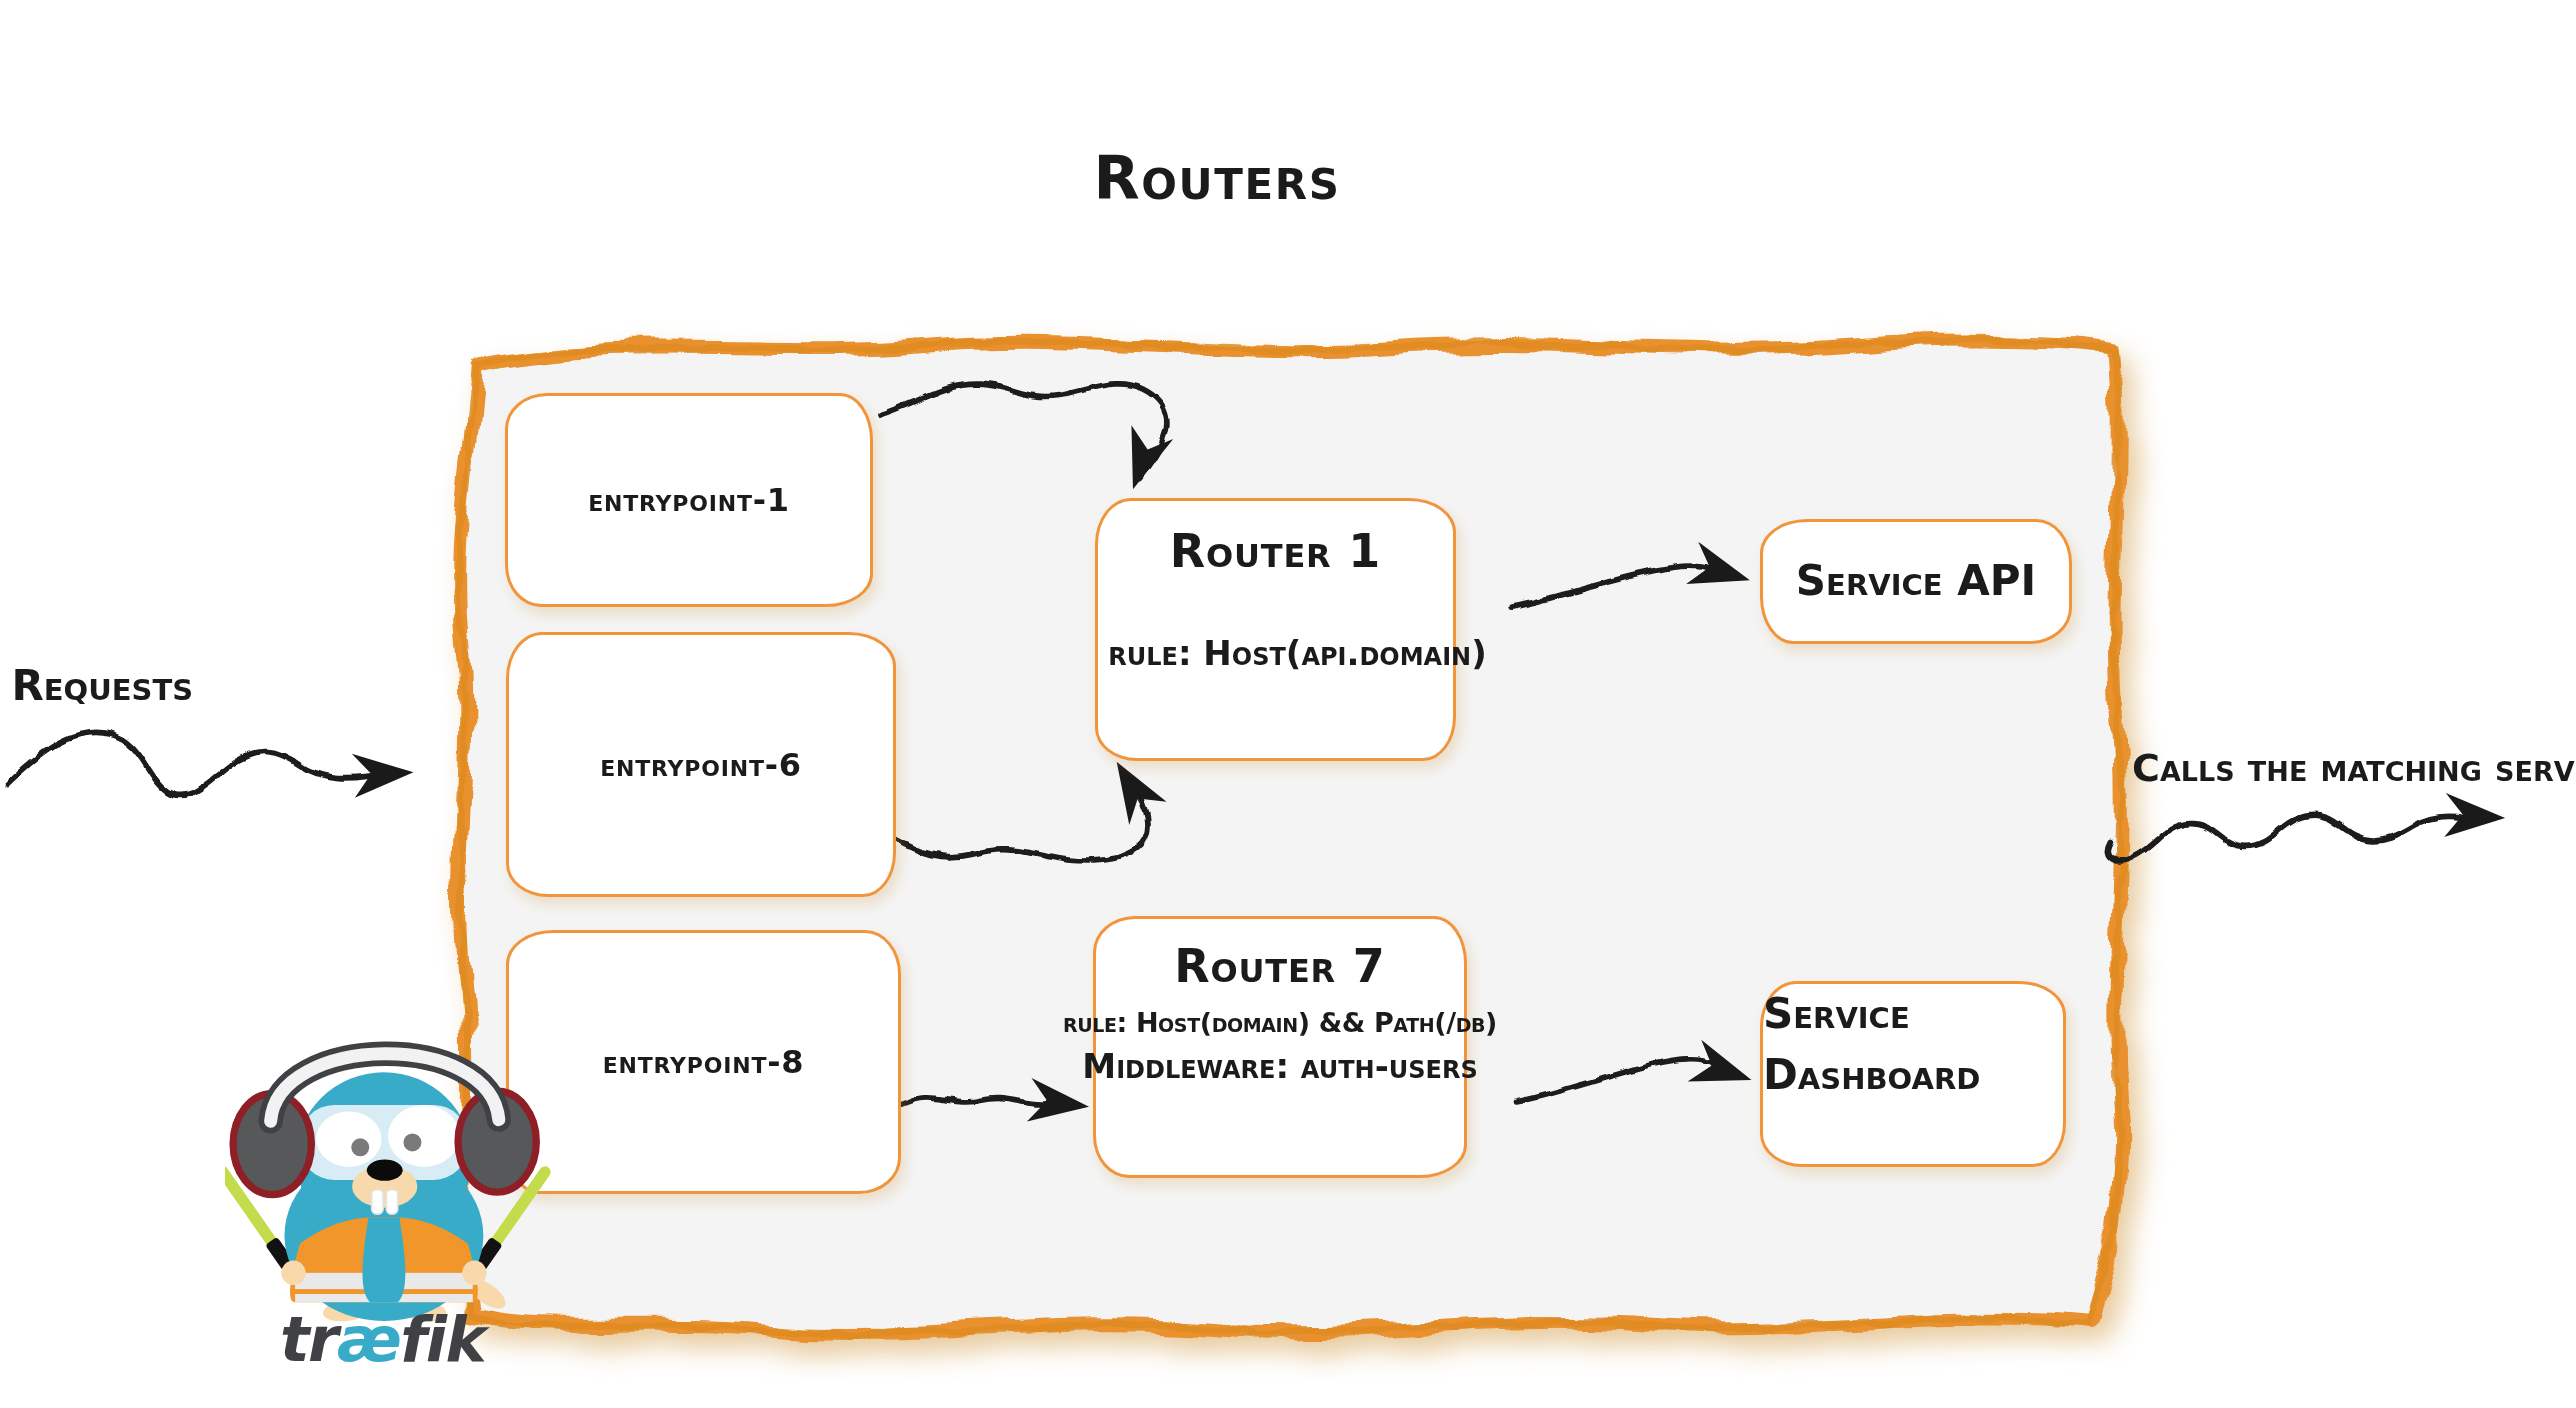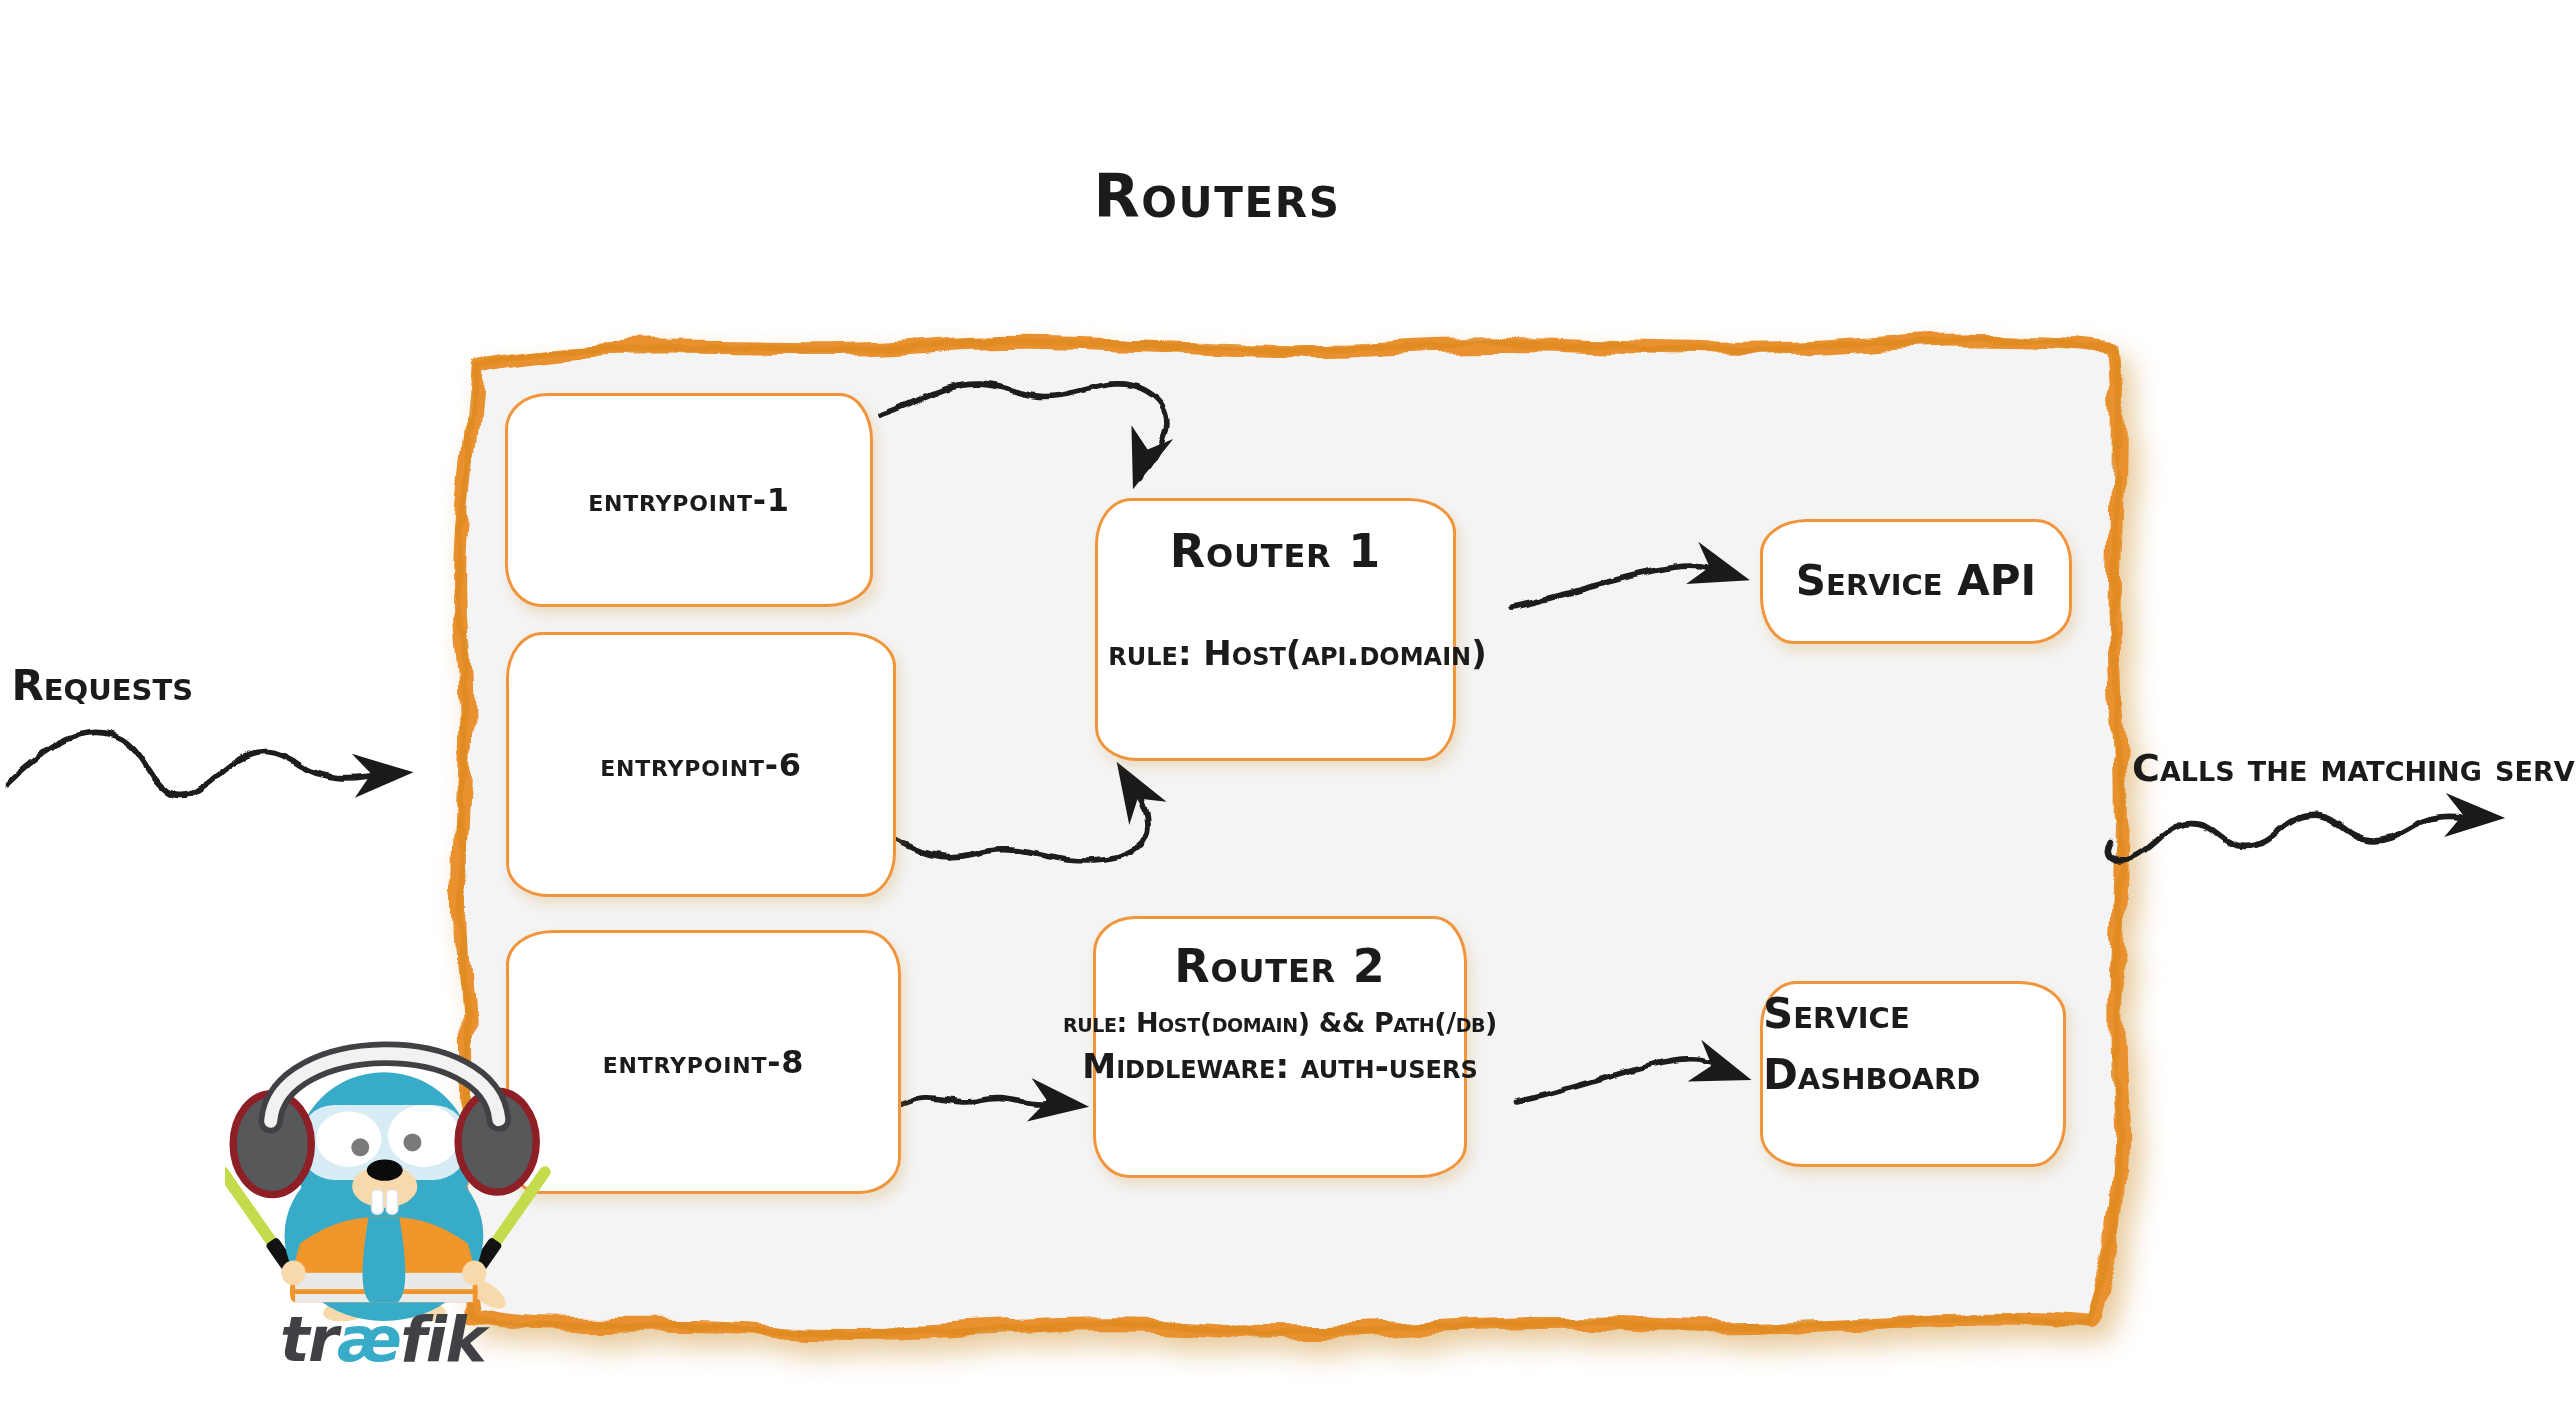--- a/index.html
+++ b/index.html
@@ -106,21 +106,21 @@
       <use href="#ah" transform="translate(508 949) rotate(-4)"></use>
       <use href="#ah" transform="translate(1392 601) rotate(108)"></use>
       <use href="#ah" transform="translate(1372 936) rotate(-122)"></use>
       <use href="#ah" transform="translate(1338 1360) rotate(6)"></use>
       <use href="#ah" transform="translate(2150 713) rotate(16)"></use>
       <use href="#ah" transform="translate(2152 1327) rotate(18)"></use>
       <use href="#ah" transform="translate(3078 1005) rotate(2)"></use>
     </g>
   </svg>
 
-  <div class="abs hand page-title" style="left:973px;top:161px;width:488px;">Routers</div>
+  <div class="abs hand page-title" style="left:973px;top:143px;width:488px;">Routers</div>
 
   <div class="abs hand side-label" style="left:11.4px;top:661px;">Requests</div>
 
   <div class="abs hand side-label-r" style="left:2132px;top:746px;">Calls the matching server</div>
 
   <div class="box r1" style="left:505px;top:393px;width:362px;height:208px;">
     <span class="hand ep-label">entrypoint-1</span>
   </div>
 
   <div class="box r2" style="left:506px;top:632px;width:384px;height:259px;">
@@ -130,21 +130,21 @@
   <div class="box r3" style="left:506px;top:930px;width:389px;height:258px;">
     <span class="hand ep-label">entrypoint-8</span>
   </div>
 
   <div class="box r2" style="left:1095px;top:498px;width:361px;height:263px;justify-content:flex-start;padding-top:23px;box-sizing:border-box;">
     <span class="hand router-title">Router 1</span>
     <span class="hand router-rule" style="margin-top:55px;margin-left:44px;">rule: Host(api.domain)</span>
   </div>
 
   <div class="box r1" style="left:1093px;top:916px;width:374px;height:262px;justify-content:flex-start;padding-top:19.5px;box-sizing:border-box;">
-    <span class="hand router-title">Router 2</span>
+    <span class="hand router-title">Router 7</span>
     <span class="hand router-rule-sm" style="margin-top:14.7px;">rule: Host(domain) &amp;&amp; Path(/db)</span>
     <span class="hand router-mw" style="margin-top:8.1px;">Middleware: auth-users</span>
   </div>
 
   <div class="box r3" style="left:1760px;top:519px;width:306px;height:119px;">
     <span class="hand svc-label">Service API</span>
   </div>
 
   <div class="box r2" style="left:1760px;top:981px;width:306px;height:186px;align-items:flex-start;box-sizing:border-box;justify-content:flex-start;">
     <span class="hand svc-label" style="text-align:left;width:171px;">Service Dashboard</span>

